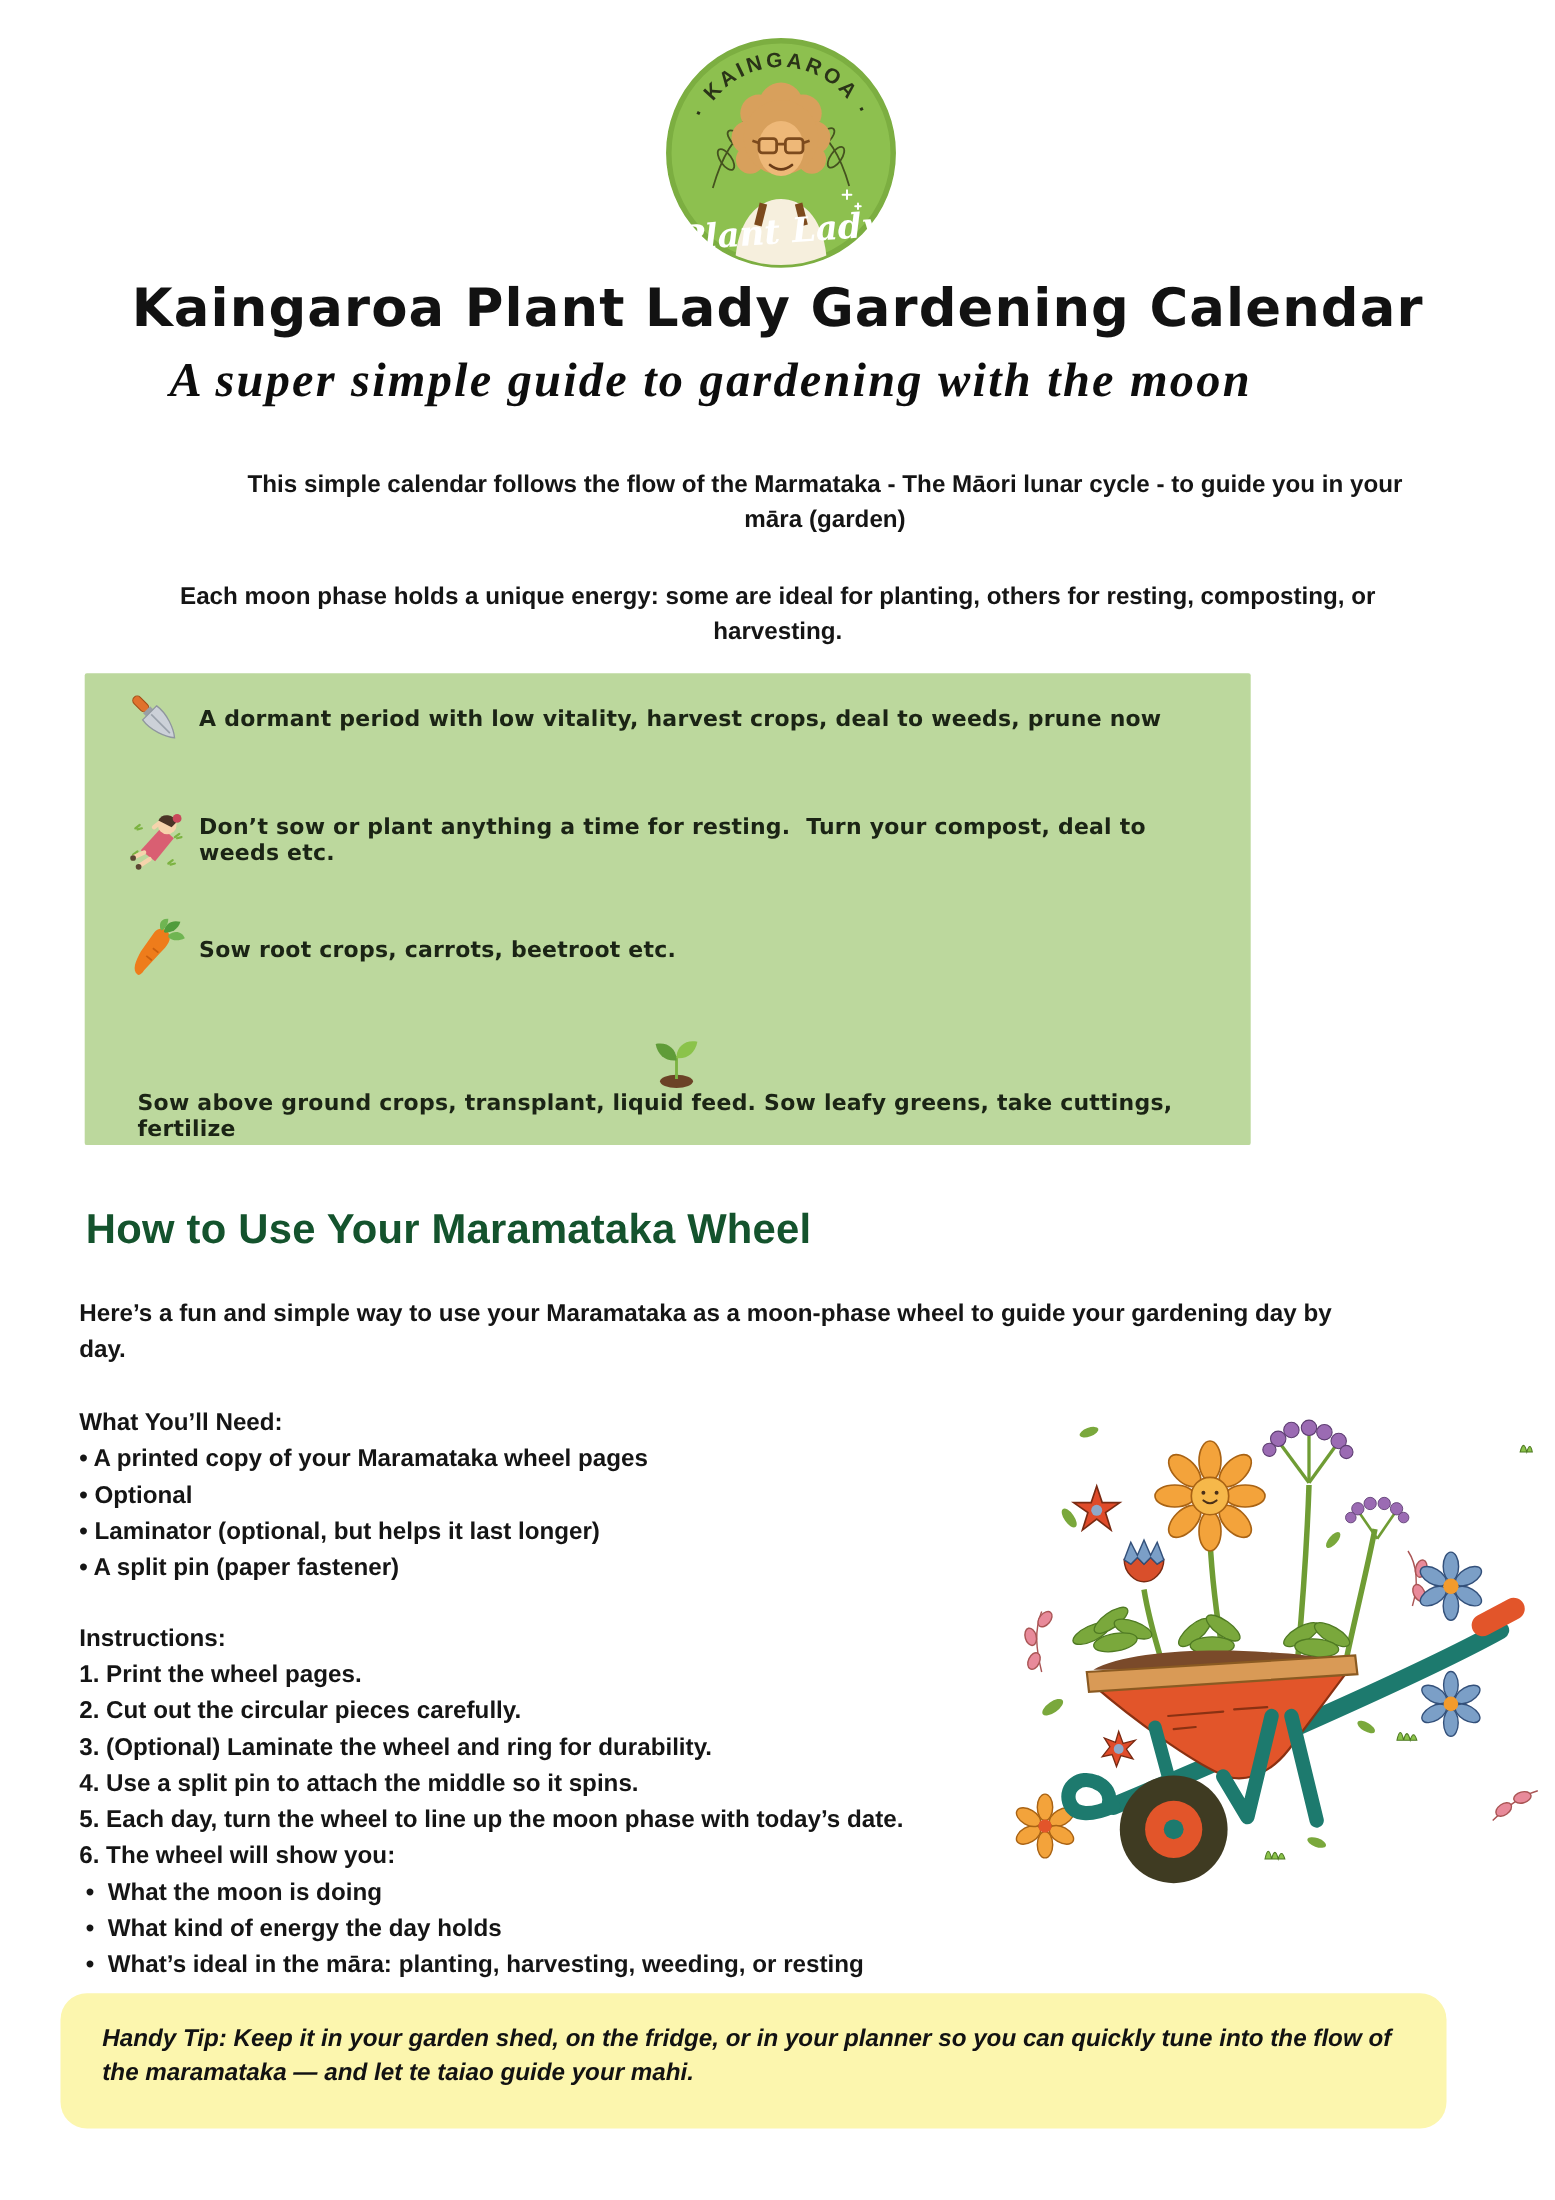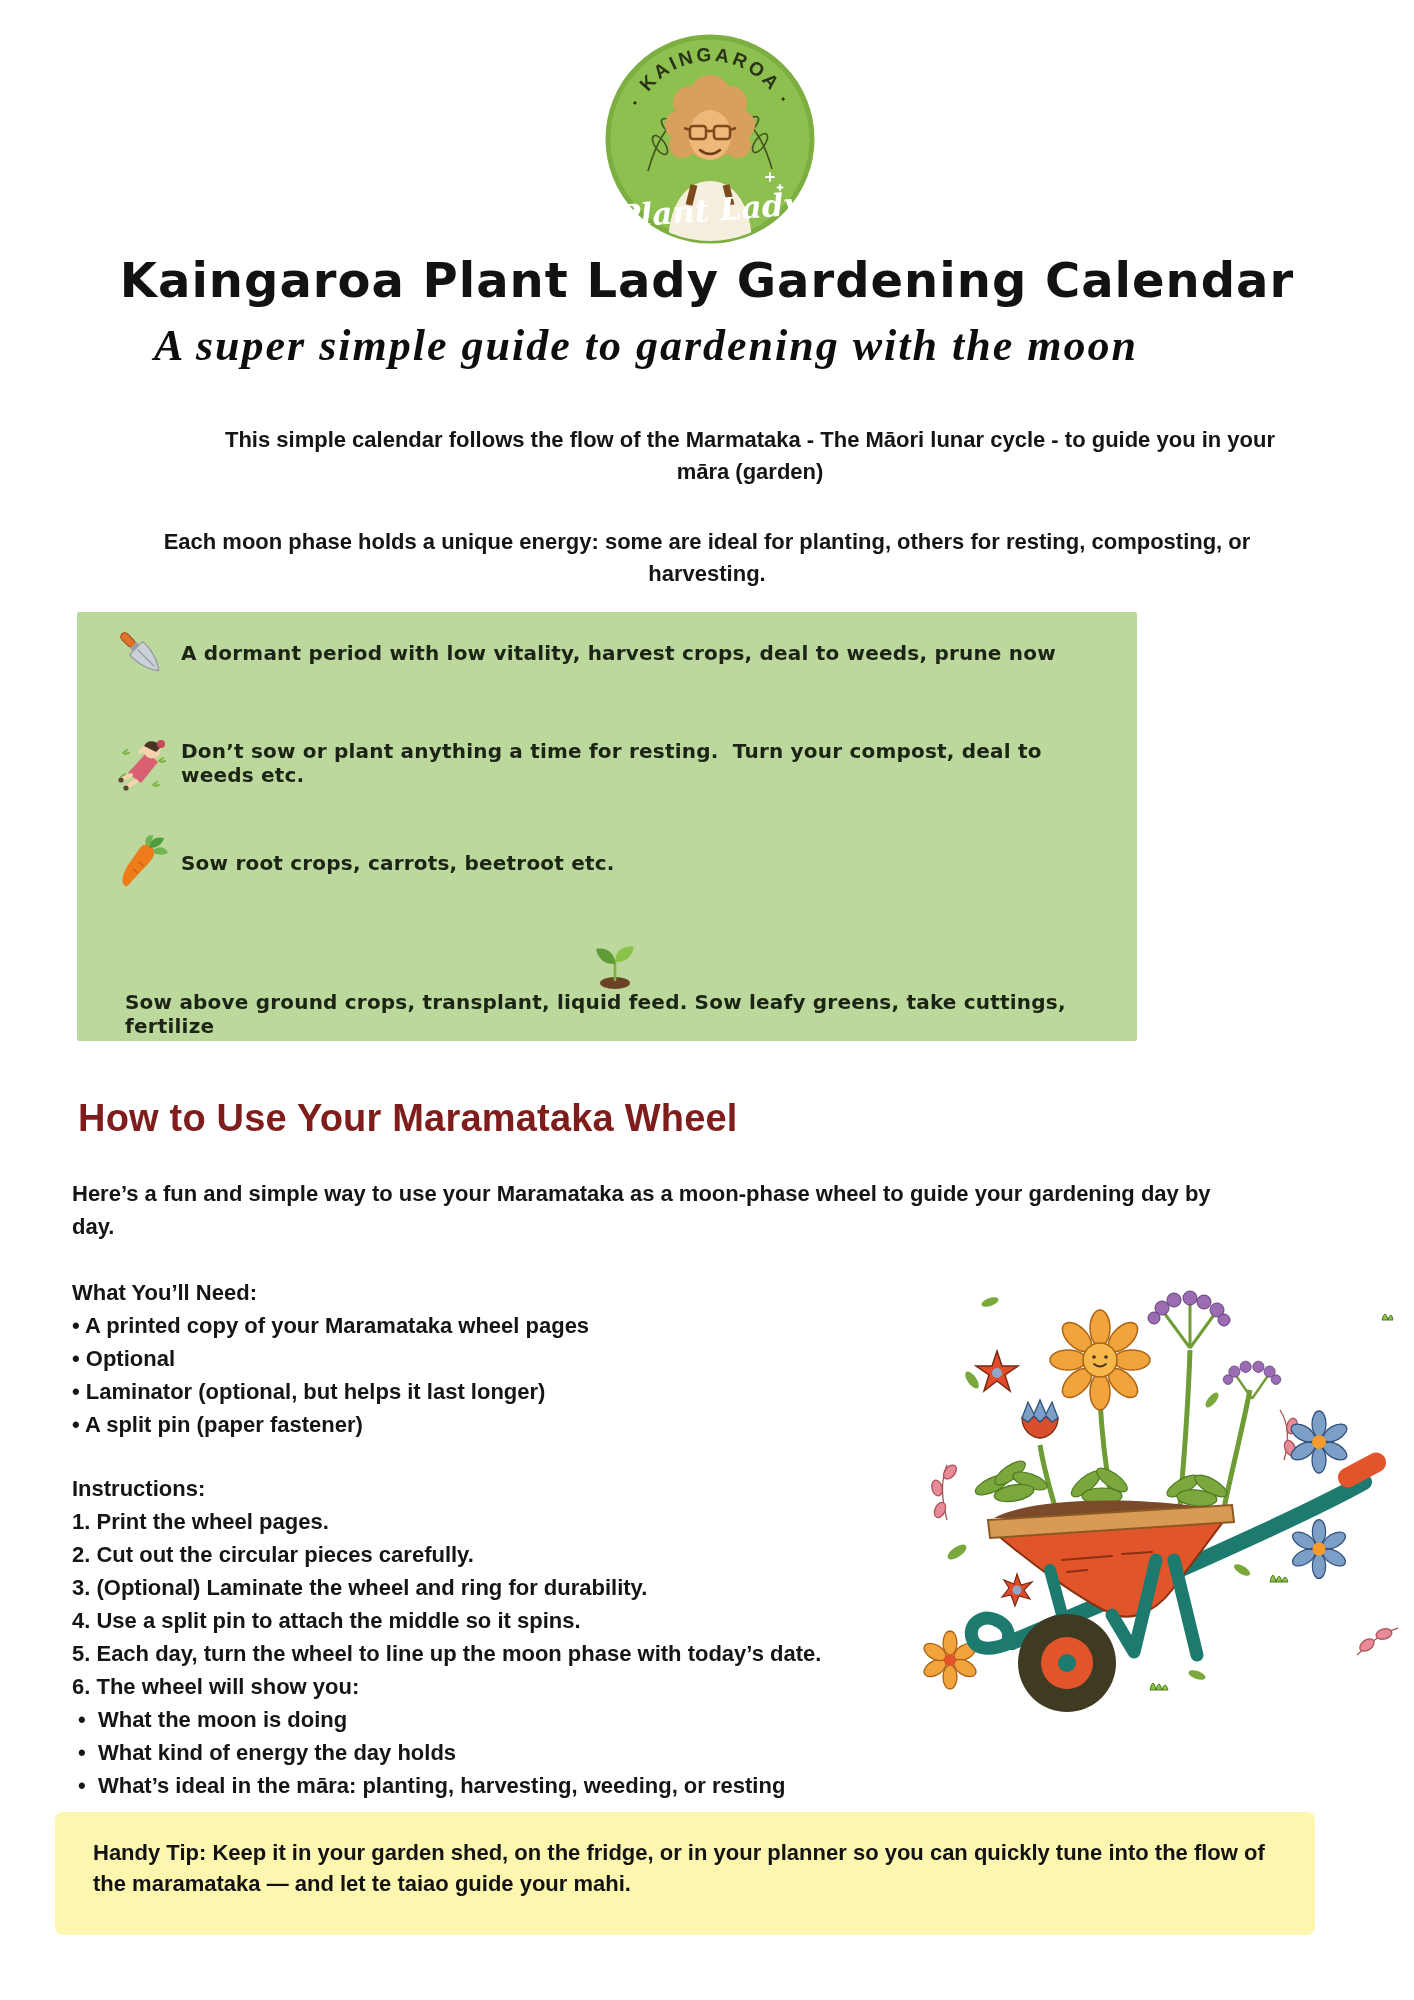--- a/index.html
+++ b/index.html
@@ -18,28 +18,28 @@
   .intro{left:0;width:1414px;text-align:center;font-weight:700;font-size:22px;line-height:32px;}
   .intro.p1{top:424px;padding-left:43px;} .intro.p2{top:526px;}
   
   .legend{left:77px;top:612px;width:1060px;height:429px;background:#bcd89d;border-radius:2px;}
   .legend-row{position:absolute;left:36px;right:20px;height:56px;display:flex;align-items:center;}
   .legend-row .icon{width:56px;height:56px;flex:0 0 56px;}
   .legend-row .txt{margin-left:12px;font-family:"DejaVu Sans",sans-serif;font-weight:700;
                    font-size:20px;color:#1b2415;letter-spacing:0.2px;}
   .r0{top:13px;} .r1{top:123px;} .r2{top:223px;} .r3{top:322px;flex-direction:column;}
   
-  .howto-h{left:78px;top:1096px;font-weight:700;font-size:38px;line-height:44px;letter-spacing:0.2px;color:#7f1d1d;}
+  .howto-h{left:78px;top:1096px;font-weight:700;font-size:38px;line-height:44px;letter-spacing:0.2px;color:#14532d;}
   .howto-p{left:72px;top:1177px;width:1310px;font-weight:700;font-size:22px;line-height:33px;}
   .need{left:72px;top:1276px;width:900px;font-weight:700;font-size:22px;line-height:33px;}
   .instr{left:72px;top:1472px;width:900px;font-weight:700;font-size:22px;line-height:33px;}
   .instr .bullets{padding-left:6px;}
   
-  .tip{left:55px;top:1812px;width:1260px;height:123px;background:#fcf6ae;border-radius:8px;
-       box-sizing:border-box;padding:25px 38px 0 38px;}
+  .tip{left:55px;top:1812px;width:1260px;height:123px;background:#fcf6ae;border-radius:24px;
+       box-sizing:border-box;padding:25px 38px 0 38px;font-style:italic;}
   .tip .txt{font-weight:700;font-size:22px;line-height:31px;color:#121212;}
   
   .wheelbarrow{left:912px;top:1260px;width:495px;height:465px;}
 </style>
 </head>
 <body>
 
 <div class="page">
 
   <div class="abs logo">

